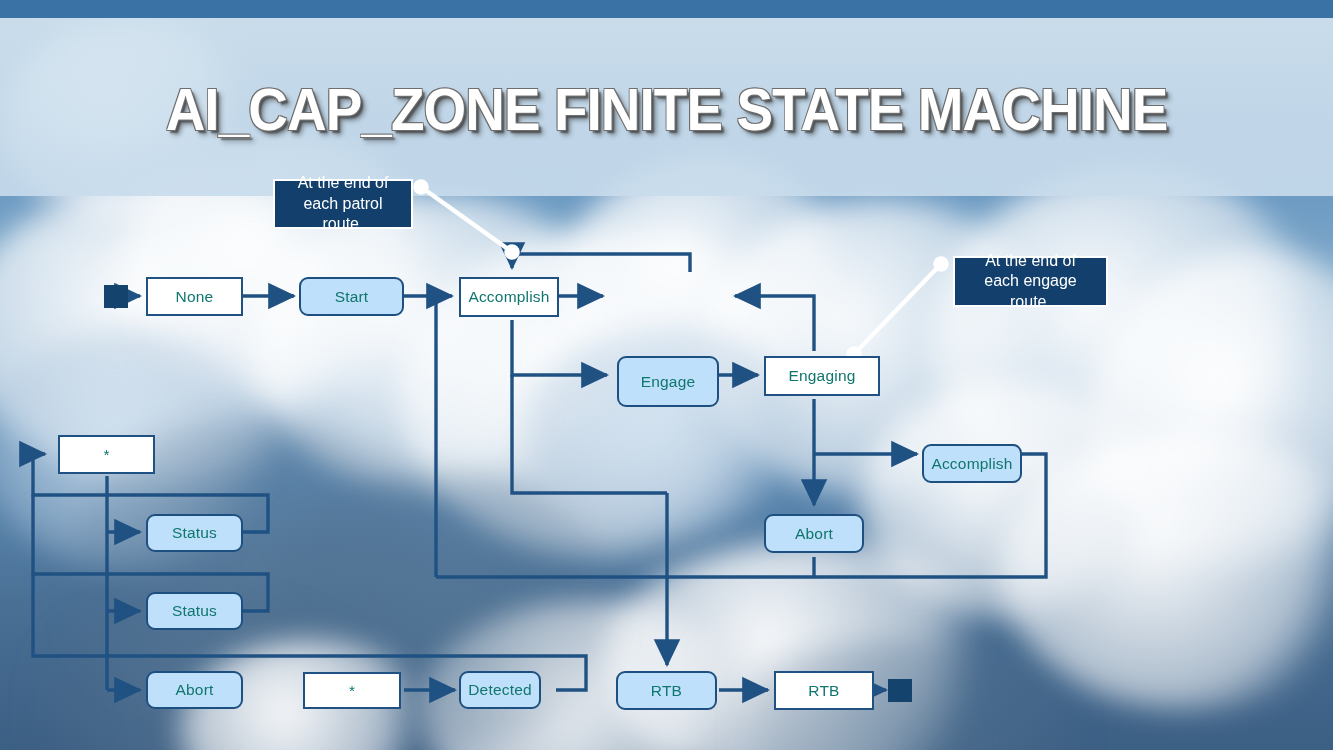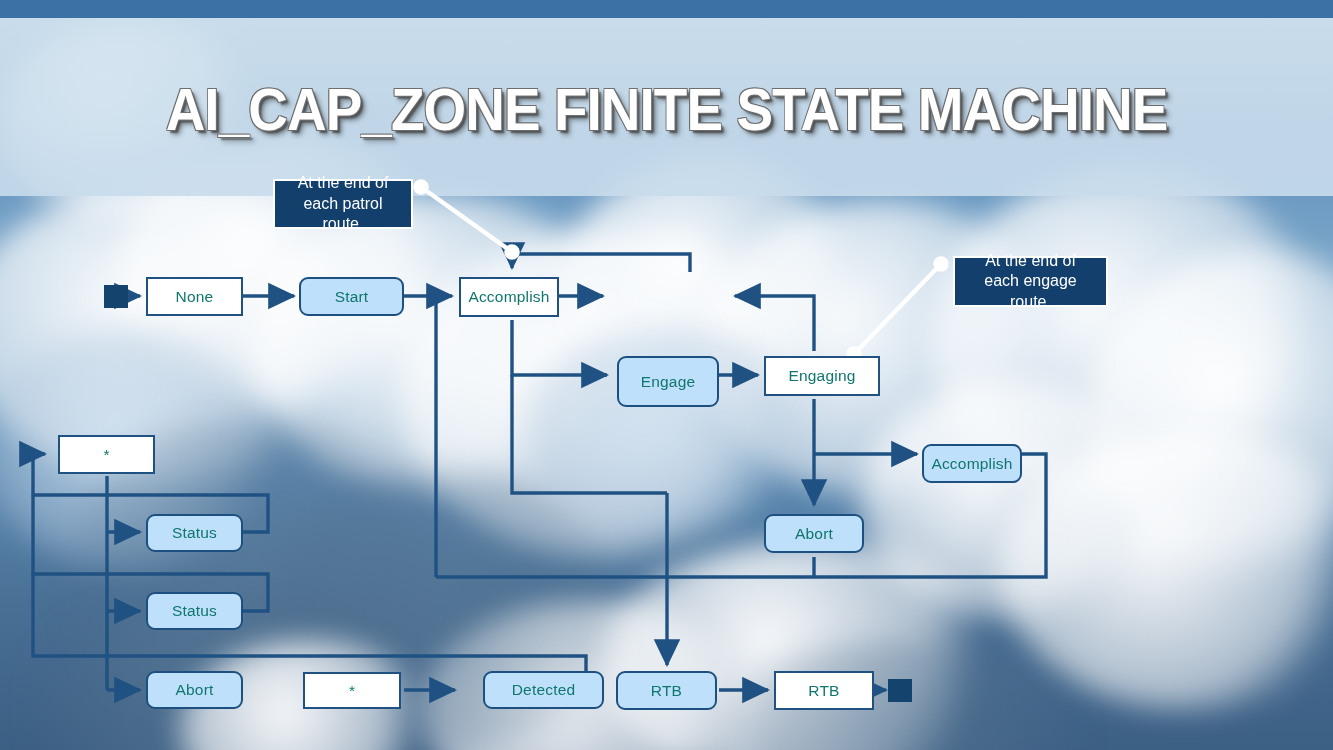--- a/index.html
+++ b/index.html
@@ -205,19 +205,19 @@
   <div class="node white" style="left:58px;top:435px;width:97px;height:39px;">*</div>
 
   <div class="node blue" style="left:146px;top:514px;width:97px;height:38px;">Status</div>
 
   <div class="node blue" style="left:146px;top:592px;width:97px;height:38px;">Status</div>
 
   <div class="node blue" style="left:146px;top:671px;width:97px;height:38px;">Abort</div>
 
   <div class="node white" style="left:303px;top:672px;width:98px;height:37px;">*</div>
 
-  <div class="node blue" style="left:459px;top:671px;width:121px;height:38px;margin-left:24px;">Detected</div>
+  <div class="node blue" style="left:459px;top:671px;width:82px;height:38px;">Detected</div>
 
   <div class="node blue" style="left:616px;top:671px;width:101px;height:39px;">RTB</div>
 
   <div class="node white" style="left:774px;top:671px;width:100px;height:39px;">RTB</div>
 
 </div>
 
 </body></html>

